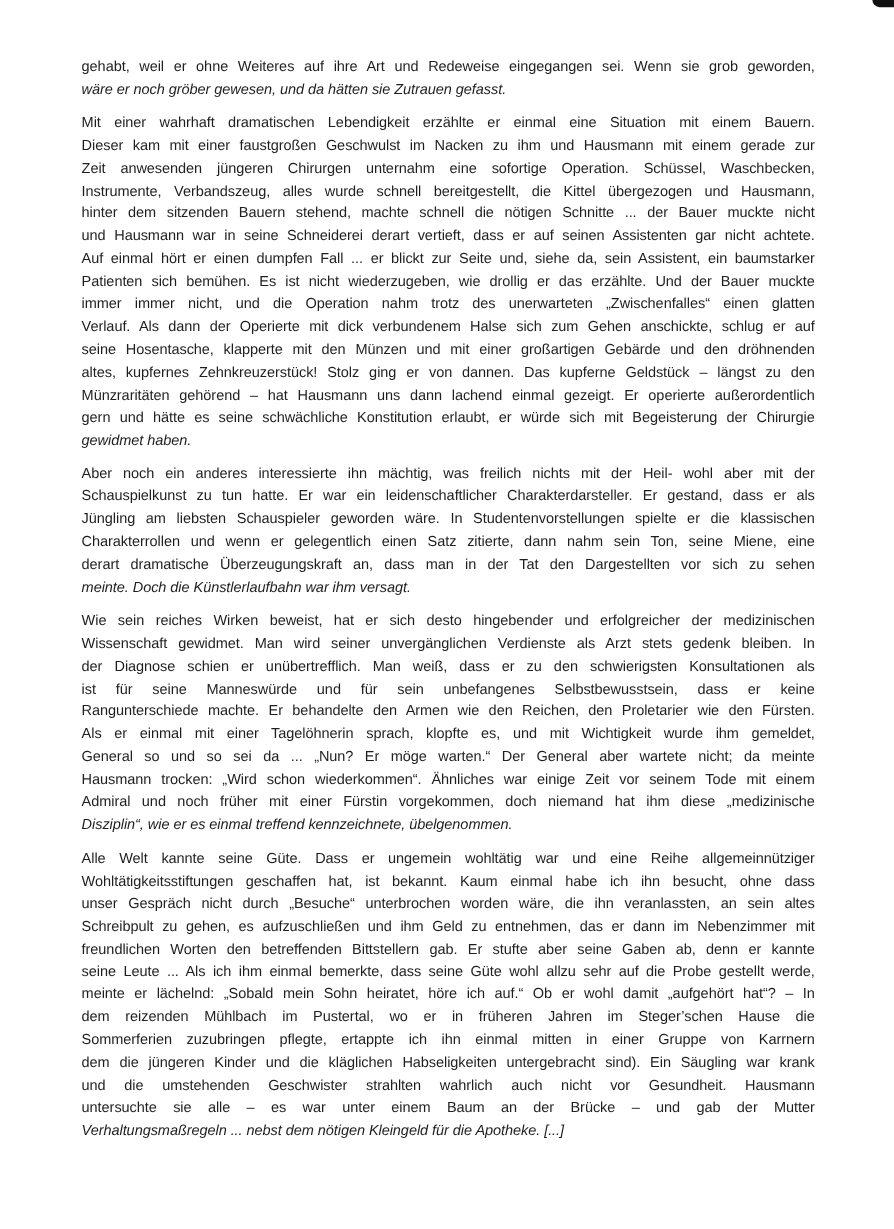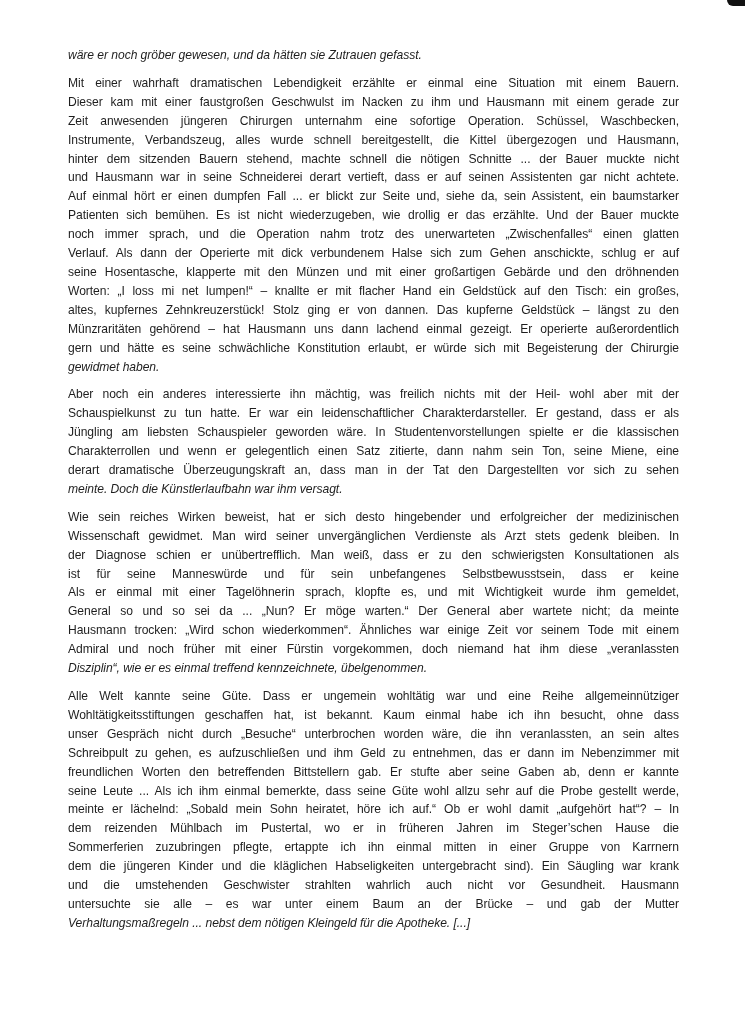--- a/index.html
+++ b/index.html
@@ -22,57 +22,58 @@
   }
   .line.last { text-align-last: left; font-style: italic; }
 </style>
 </head>
 <body>
 
 <div class="corner-mark"></div>
 
 <div class="page" id="page">
     <p class="para">
+      <span class="line">gehabt, weil er ohne Weiteres auf ihre Art und Redeweise eingegangen sei. Wenn sie grob geworden,</span>
       <span class="line last">wäre er noch gröber gewesen, und da hätten sie Zutrauen gefasst.</span>
     </p>
     <p class="para">
       <span class="line">Mit einer wahrhaft dramatischen Lebendigkeit erzählte er einmal eine Situation mit einem Bauern.</span>
       <span class="line">Dieser kam mit einer faustgroßen Geschwulst im Nacken zu ihm und Hausmann mit einem gerade zur</span>
       <span class="line">Zeit anwesenden jüngeren Chirurgen unternahm eine sofortige Operation. Schüssel, Waschbecken,</span>
       <span class="line">Instrumente, Verbandszeug, alles wurde schnell bereitgestellt, die Kittel übergezogen und Hausmann,</span>
       <span class="line">hinter dem sitzenden Bauern stehend, machte schnell die nötigen Schnitte ... der Bauer muckte nicht</span>
       <span class="line">und Hausmann war in seine Schneiderei derart vertieft, dass er auf seinen Assistenten gar nicht achtete.</span>
       <span class="line">Auf einmal hört er einen dumpfen Fall ... er blickt zur Seite und, siehe da, sein Assistent, ein baumstarker</span>
       <span class="line">Patienten sich bemühen. Es ist nicht wiederzugeben, wie drollig er das erzählte. Und der Bauer muckte</span>
-      <span class="line">noch immer sprach, und die Operation nahm trotz des unerwarteten „Zwischenfalles“ einen glatten</span>
+      <span class="line">immer immer nicht, und die Operation nahm trotz des unerwarteten „Zwischenfalles“ einen glatten</span>
       <span class="line">Verlauf. Als dann der Operierte mit dick verbundenem Halse sich zum Gehen anschickte, schlug er auf</span>
       <span class="line">seine Hosentasche, klapperte mit den Münzen und mit einer großartigen Gebärde und den dröhnenden</span>
-      <span class="line">Worten: „I loss mi net lumpen!“ – knallte er mit flacher Hand ein Geldstück auf den Tisch: ein großes,</span>
       <span class="line">altes, kupfernes Zehnkreuzerstück! Stolz ging er von dannen. Das kupferne Geldstück – längst zu den</span>
       <span class="line">Münzraritäten gehörend – hat Hausmann uns dann lachend einmal gezeigt. Er operierte außerordentlich</span>
       <span class="line">gern und hätte es seine schwächliche Konstitution erlaubt, er würde sich mit Begeisterung der Chirurgie</span>
       <span class="line last">gewidmet haben.</span>
     </p>
     <p class="para">
       <span class="line">Aber noch ein anderes interessierte ihn mächtig, was freilich nichts mit der Heil- wohl aber mit der</span>
       <span class="line">Schauspielkunst zu tun hatte. Er war ein leidenschaftlicher Charakterdarsteller. Er gestand, dass er als</span>
       <span class="line">Jüngling am liebsten Schauspieler geworden wäre. In Studentenvorstellungen spielte er die klassischen</span>
       <span class="line">Charakterrollen und wenn er gelegentlich einen Satz zitierte, dann nahm sein Ton, seine Miene, eine</span>
       <span class="line">derart dramatische Überzeugungskraft an, dass man in der Tat den Dargestellten vor sich zu sehen</span>
       <span class="line last">meinte. Doch die Künstlerlaufbahn war ihm versagt.</span>
     </p>
     <p class="para">
       <span class="line">Wie sein reiches Wirken beweist, hat er sich desto hingebender und erfolgreicher der medizinischen</span>
       <span class="line">Wissenschaft gewidmet. Man wird seiner unvergänglichen Verdienste als Arzt stets gedenk bleiben. In</span>
       <span class="line">der Diagnose schien er unübertrefflich. Man weiß, dass er zu den schwierigsten Konsultationen als</span>
       <span class="line">ist für seine Manneswürde und für sein unbefangenes Selbstbewusstsein, dass er keine</span>
+      <span class="line">Rangunterschiede machte. Er behandelte den Armen wie den Reichen, den Proletarier wie den Fürsten.</span>
       <span class="line">Als er einmal mit einer Tagelöhnerin sprach, klopfte es, und mit Wichtigkeit wurde ihm gemeldet,</span>
       <span class="line">General so und so sei da ... „Nun? Er möge warten.“ Der General aber wartete nicht; da meinte</span>
       <span class="line">Hausmann trocken: „Wird schon wiederkommen“. Ähnliches war einige Zeit vor seinem Tode mit einem</span>
-      <span class="line">Admiral und noch früher mit einer Fürstin vorgekommen, doch niemand hat ihm diese „veranlassten</span>
+      <span class="line">Admiral und noch früher mit einer Fürstin vorgekommen, doch niemand hat ihm diese „medizinische</span>
       <span class="line last">Disziplin“, wie er es einmal treffend kennzeichnete, übelgenommen.</span>
     </p>
     <p class="para">
       <span class="line">Alle Welt kannte seine Güte. Dass er ungemein wohltätig war und eine Reihe allgemeinnütziger</span>
       <span class="line">Wohltätigkeitsstiftungen geschaffen hat, ist bekannt. Kaum einmal habe ich ihn besucht, ohne dass</span>
       <span class="line">unser Gespräch nicht durch „Besuche“ unterbrochen worden wäre, die ihn veranlassten, an sein altes</span>
       <span class="line">Schreibpult zu gehen, es aufzuschließen und ihm Geld zu entnehmen, das er dann im Nebenzimmer mit</span>
       <span class="line">freundlichen Worten den betreffenden Bittstellern gab. Er stufte aber seine Gaben ab, denn er kannte</span>
       <span class="line">seine Leute ... Als ich ihm einmal bemerkte, dass seine Güte wohl allzu sehr auf die Probe gestellt werde,</span>
       <span class="line">meinte er lächelnd: „Sobald mein Sohn heiratet, höre ich auf.“ Ob er wohl damit „aufgehört hat“? – In</span>

